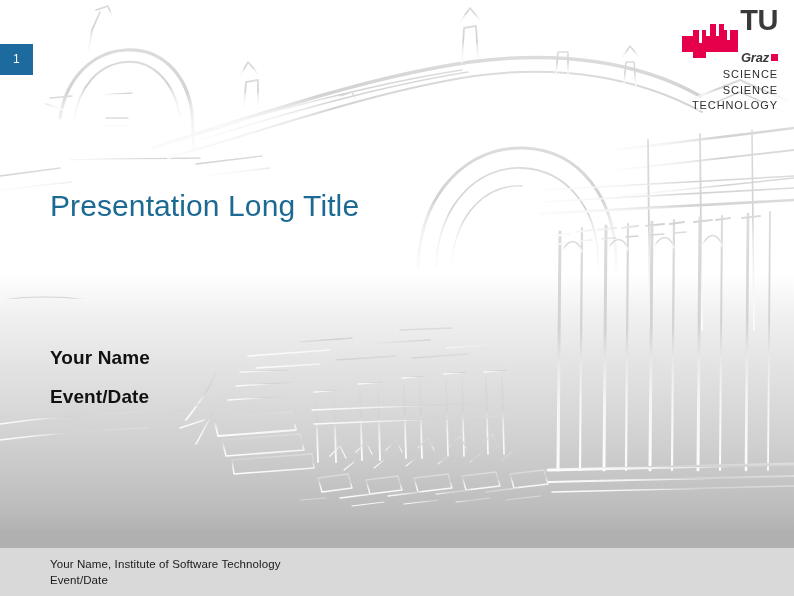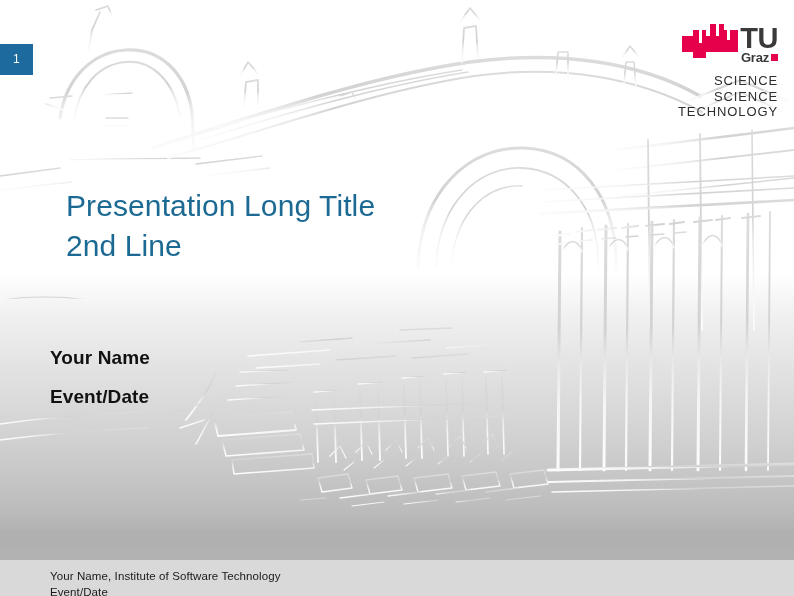--- a/index.html
+++ b/index.html
@@ -83,41 +83,42 @@
     color: #3a3a3a;
     line-height: 26px;
     letter-spacing: -0.5px;
     display: block;
   }
 
   .logo-graz-row {
     display: flex;
     align-items: center;
     justify-content: flex-end;
-    margin-top: 0;
+    margin-top: 18px;
+    font-style: italic;
   }
 
   .logo-graz {
     font-size: 13px;
     font-weight: bold;
     color: #3a3a3a;
     line-height: 13px;
     letter-spacing: -0.2px;
   }
 
   .logo-dot {
     width: 7px;
     height: 7px;
     background: #e6004b;
     margin-left: 2px;
   }
 
   .logo-tagline {
-    margin-top: 9px;
-    font-size: 13px;
+    margin-top: 3px;
+    font-size: 11px;
     line-height: 15.5px;
     color: #2e2e2e;
     letter-spacing: 0.9px;
     text-align: right;
   }
 
   
   .title-block {
     position: absolute;
     left: 50px;
@@ -125,21 +126,20 @@
     width: 560px;
   }
 
   .title-line {
     font-size: 30px;
     line-height: 40px;
     color: #1c6a93;
     font-weight: normal;
     letter-spacing: 0.1px;
     white-space: nowrap;
-    margin-left: 16px;
   }
 
   
   .subtitle-block {
     position: absolute;
     left: 50px;
     top: 338px;
     width: 460px;
   }
 
@@ -159,21 +159,21 @@
     width: 794px;
     height: 18px;
     background: #b0b0b0;
   }
 
   .footer {
     position: absolute;
     left: 0;
     bottom: 0;
     width: 794px;
-    height: 36px;
+    height: 48px;
     background: #d9d9d9;
   }
 
   .footer-text {
     position: absolute;
     left: 50px;
     top: 8px;
   }
 
   .footer-line {
@@ -359,21 +359,20 @@
 
     <div class="logo-tagline">
       <div>SCIENCE</div>
       <div>SCIENCE</div>
       <div>TECHNOLOGY</div>
     </div>
   </div>
 
   <div class="title-block">
     <div class="title-line">Presentation Long Title</div>
-    <div class="title-line">2nd Line</div>
   </div>
 
   <div class="subtitle-block">
     <div class="subtitle-line">Your Name</div>
     <div class="subtitle-line">Event/Date</div>
   </div>
 
   <div class="footer-rule"></div>
 
   <div class="footer">

